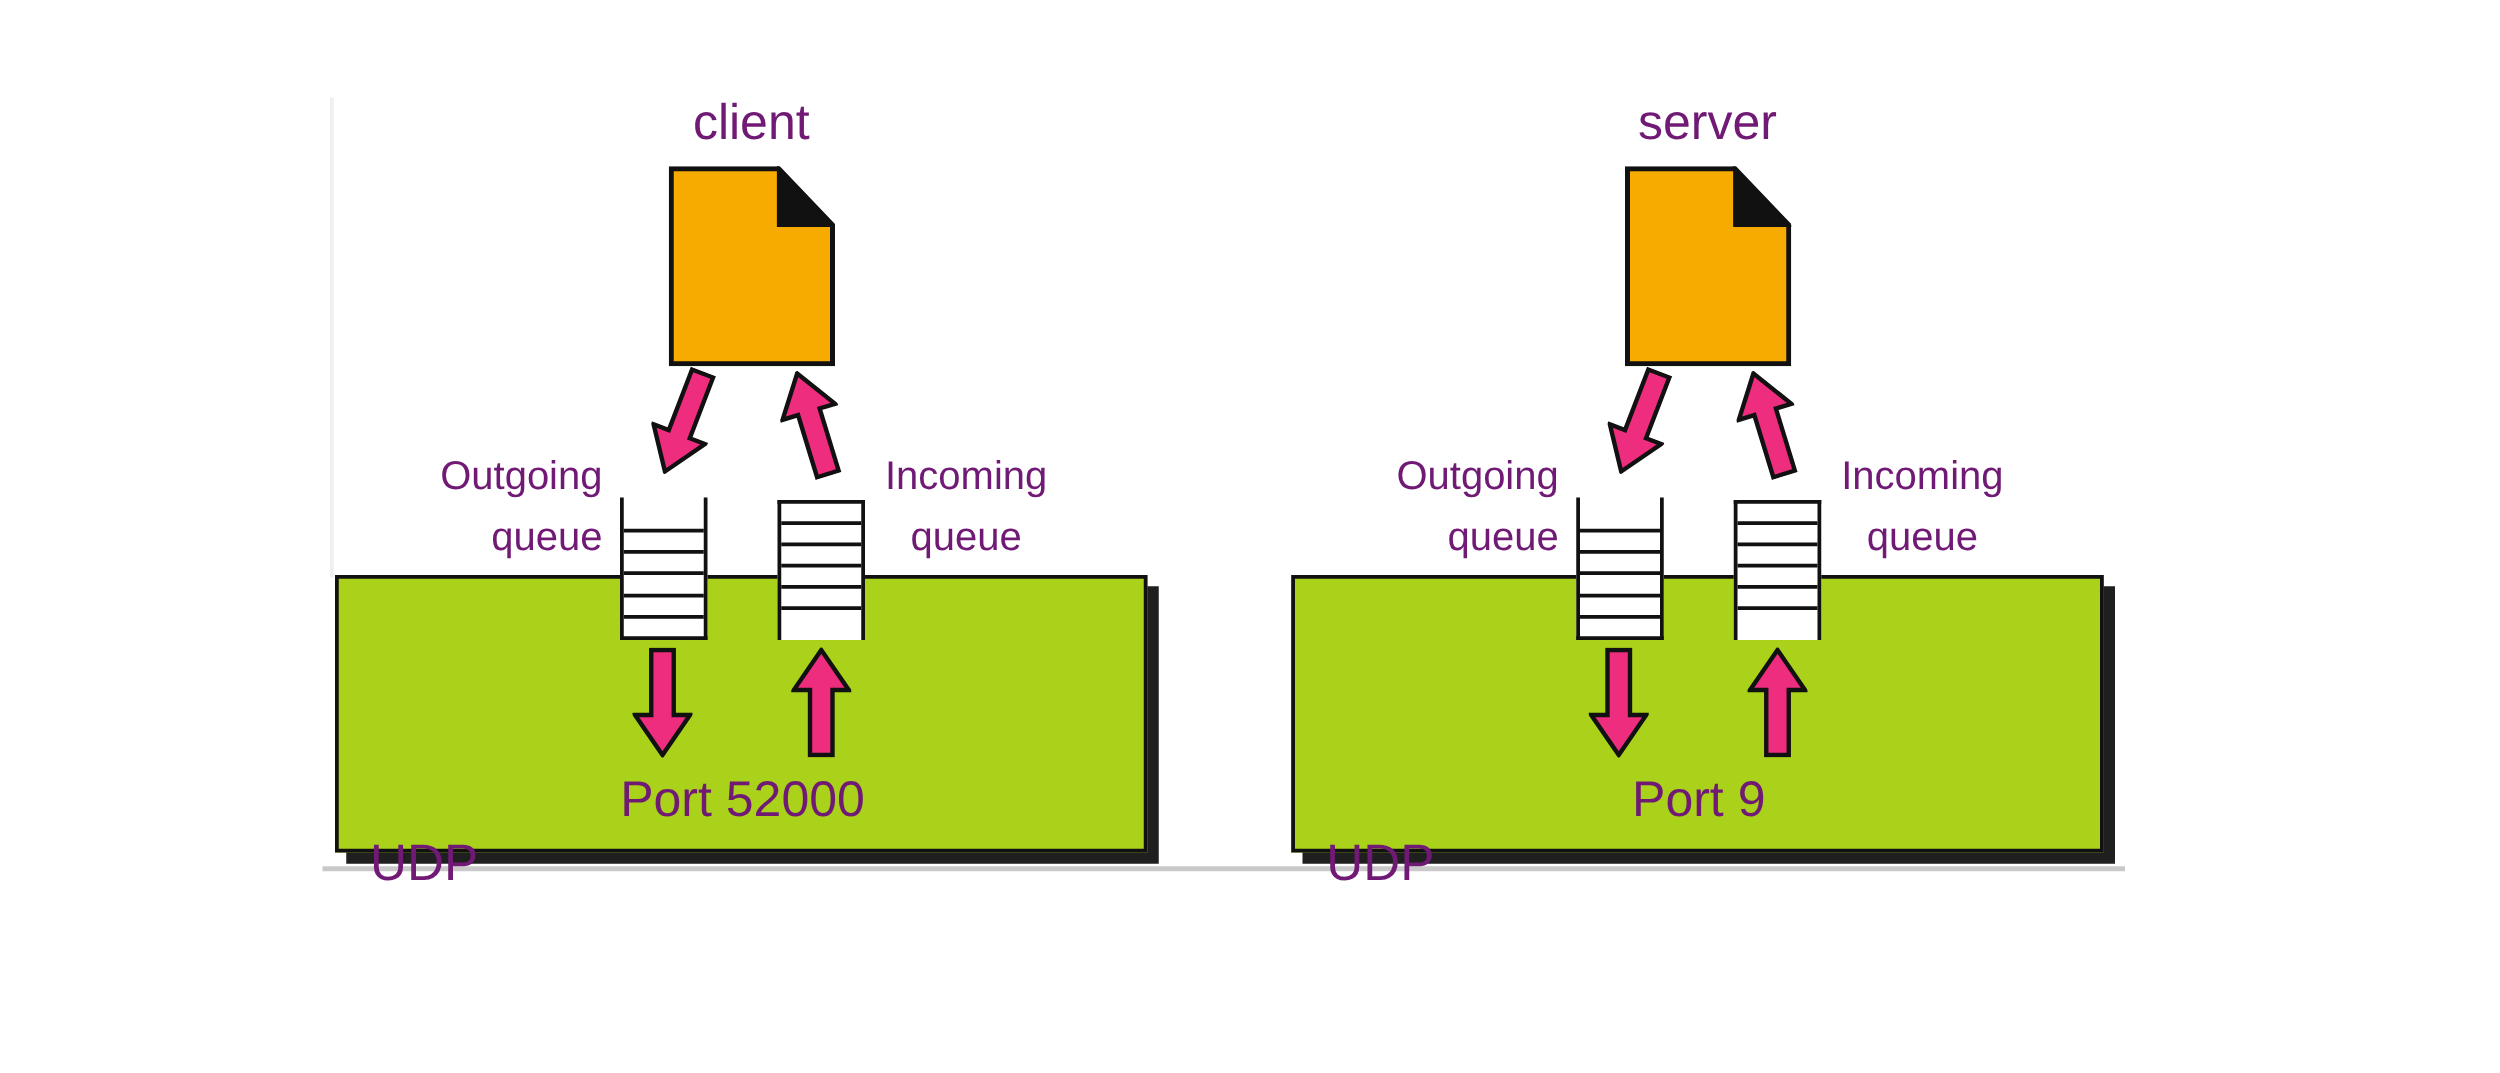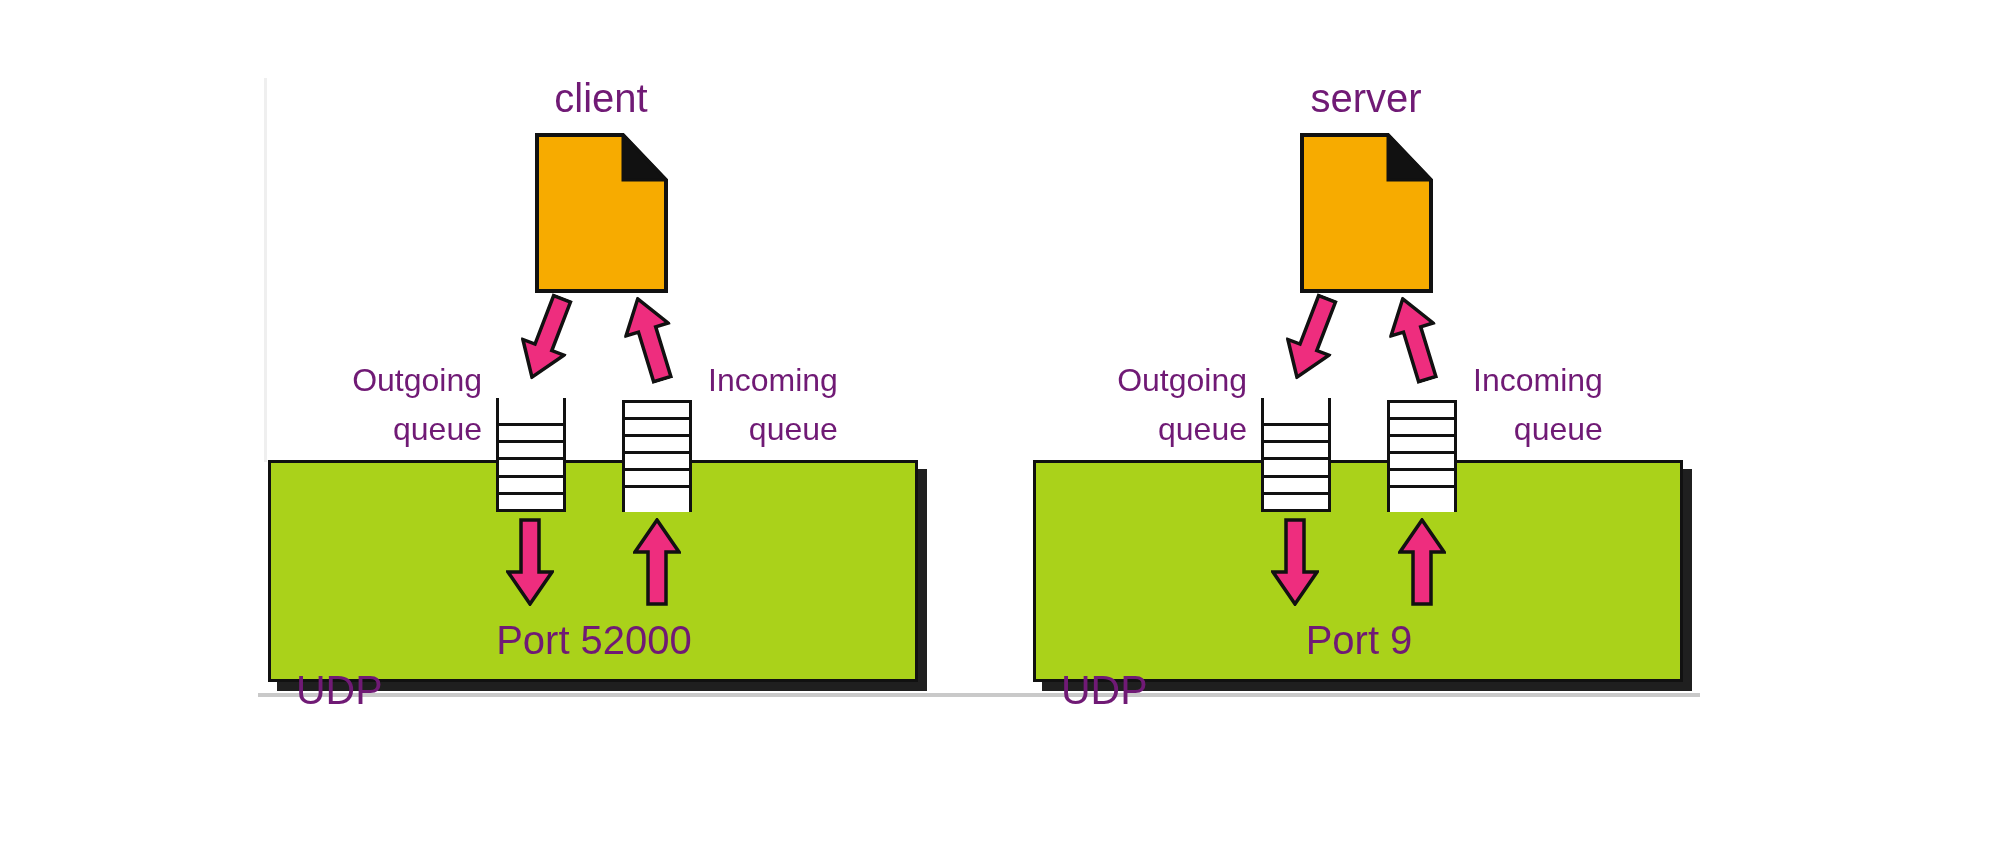--- a/index.html
+++ b/index.html
@@ -29,21 +29,21 @@
   .arrow svg{display:block;width:48px;height:88px;}
   .arrow-app-out{left:255px;top:294px;transform:rotate(201deg);}
   .arrow-app-in{left:358px;top:295px;transform:rotate(-17deg);}
   .arrow-port-out{left:238px;top:518px;transform:rotate(180deg);}
   .arrow-port-in{left:365px;top:518px;}
 
   .queue-label{
     position:absolute;top:356px;font-size:32px;line-height:49px;white-space:nowrap;
   }
   .label-outgoing{right:446px;text-align:right;}
-  .label-incoming{left:440px;text-align:right;}
+  .label-incoming{left:440px;text-align:center;}
 
   .queue{position:absolute;width:70px;background:#ffffff;box-sizing:border-box;}
   .queue-outgoing{
     left:228px;top:398px;height:114px;
     border-left:3px solid var(--line);border-right:3px solid var(--line);
     border-bottom:3px solid var(--line);
   }
   .queue-incoming{
     left:354px;top:400px;height:112px;
     border-left:3px solid var(--line);border-right:3px solid var(--line);

